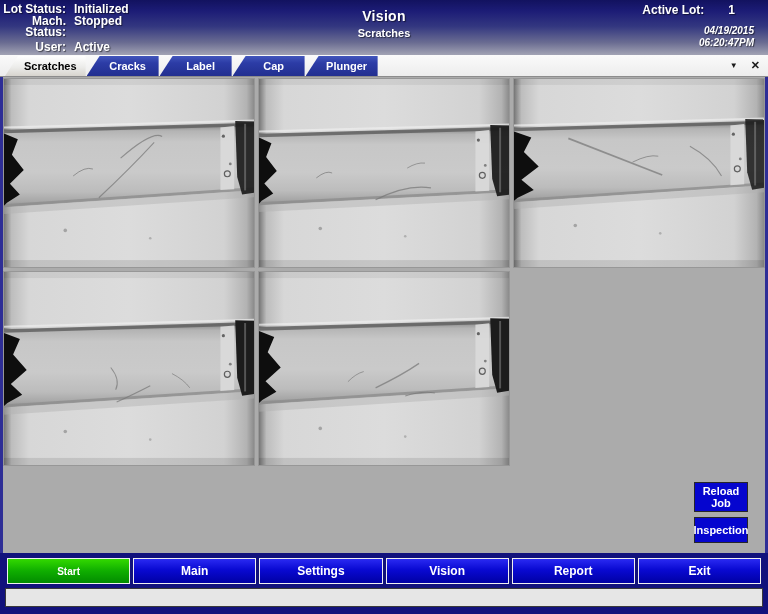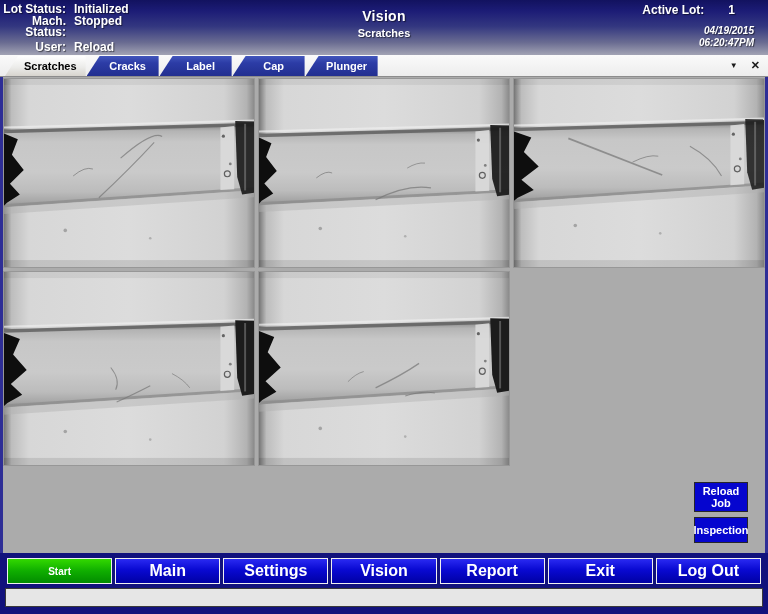--- a/index.html
+++ b/index.html
@@ -51,21 +51,21 @@
 
   .side-btns { position:absolute; right:17px; top:405px; width:54px; display:flex;
     flex-direction:column; gap:5px; }
   .side-btn { background:#0505cf; color:#fff; font-weight:bold; font-size:11px; line-height:12px;
     text-align:center; border:1px solid #26262a; padding:2px 1px; cursor:pointer; min-height:26px;
     display:flex; align-items:center; justify-content:center; }
 
   
   .footer { position:absolute; left:0; bottom:0; width:768px; height:61px; background:#12127c; }
   .btn-row { display:flex; gap:3px; padding:5px 7px 0 7px; }
-  .bbtn { flex:1; height:26px; border:1px solid #f0f0f0; color:#fff; font-weight:bold; font-size:16px;
+  .bbtn { flex:1; height:26px; border:1px solid #f0f0f0; color:#fff; font-weight:bold; font-size:12px;
     cursor:pointer; background:linear-gradient(180deg,#2a2af2 0%,#0909d2 45%,#0000a4 100%); }
   .bbtn.green { background:linear-gradient(180deg,#33d900 0%,#0fae00 50%,#028c00 100%); font-size:10px; }
   .status-bar { margin:4px 5px 0 5px; height:19px; background:#e6e6e6; border:1px solid #3a3a3a; }
 </style>
 </head>
 <body>
 
 <svg width="0" height="0" style="position:absolute" aria-hidden="true">
   <defs>
     <linearGradient id="gBg" x1="0" y1="0" x2="1" y2="0">
@@ -96,21 +96,21 @@
       <div class="hdr-row">
         <span class="hdr-lbl">Lot Status:</span>
         <span class="hdr-val">Initialized</span>
       </div>
       <div class="hdr-row">
         <span class="hdr-lbl">Mach. Status:</span>
         <span class="hdr-val">Stopped</span>
       </div>
       <div class="hdr-row">
         <span class="hdr-lbl">User:</span>
-        <span class="hdr-val">Reload</span>
+        <span class="hdr-val">Active</span>
       </div>
       <div class="hdr-row">
         <span class="hdr-lbl">Level:</span>
         <span class="hdr-val">Admin</span>
       </div>
     </div>
     <div class="hdr-center">
       <div class="hdr-title">Vision</div>
       <div class="hdr-subtitle">Scratches</div>
     </div>
@@ -271,18 +271,17 @@
   </div>
 
   <div class="footer">
     <div class="btn-row">
       <button class="bbtn green">Start</button>
       <button class="bbtn">Main</button>
       <button class="bbtn">Settings</button>
       <button class="bbtn">Vision</button>
       <button class="bbtn">Report</button>
       <button class="bbtn">Exit</button>
-      <button class="bbtn">Log Out</button>
     </div>
     <div class="status-bar"></div>
   </div>
 
 </div>
 
 </body></html>

